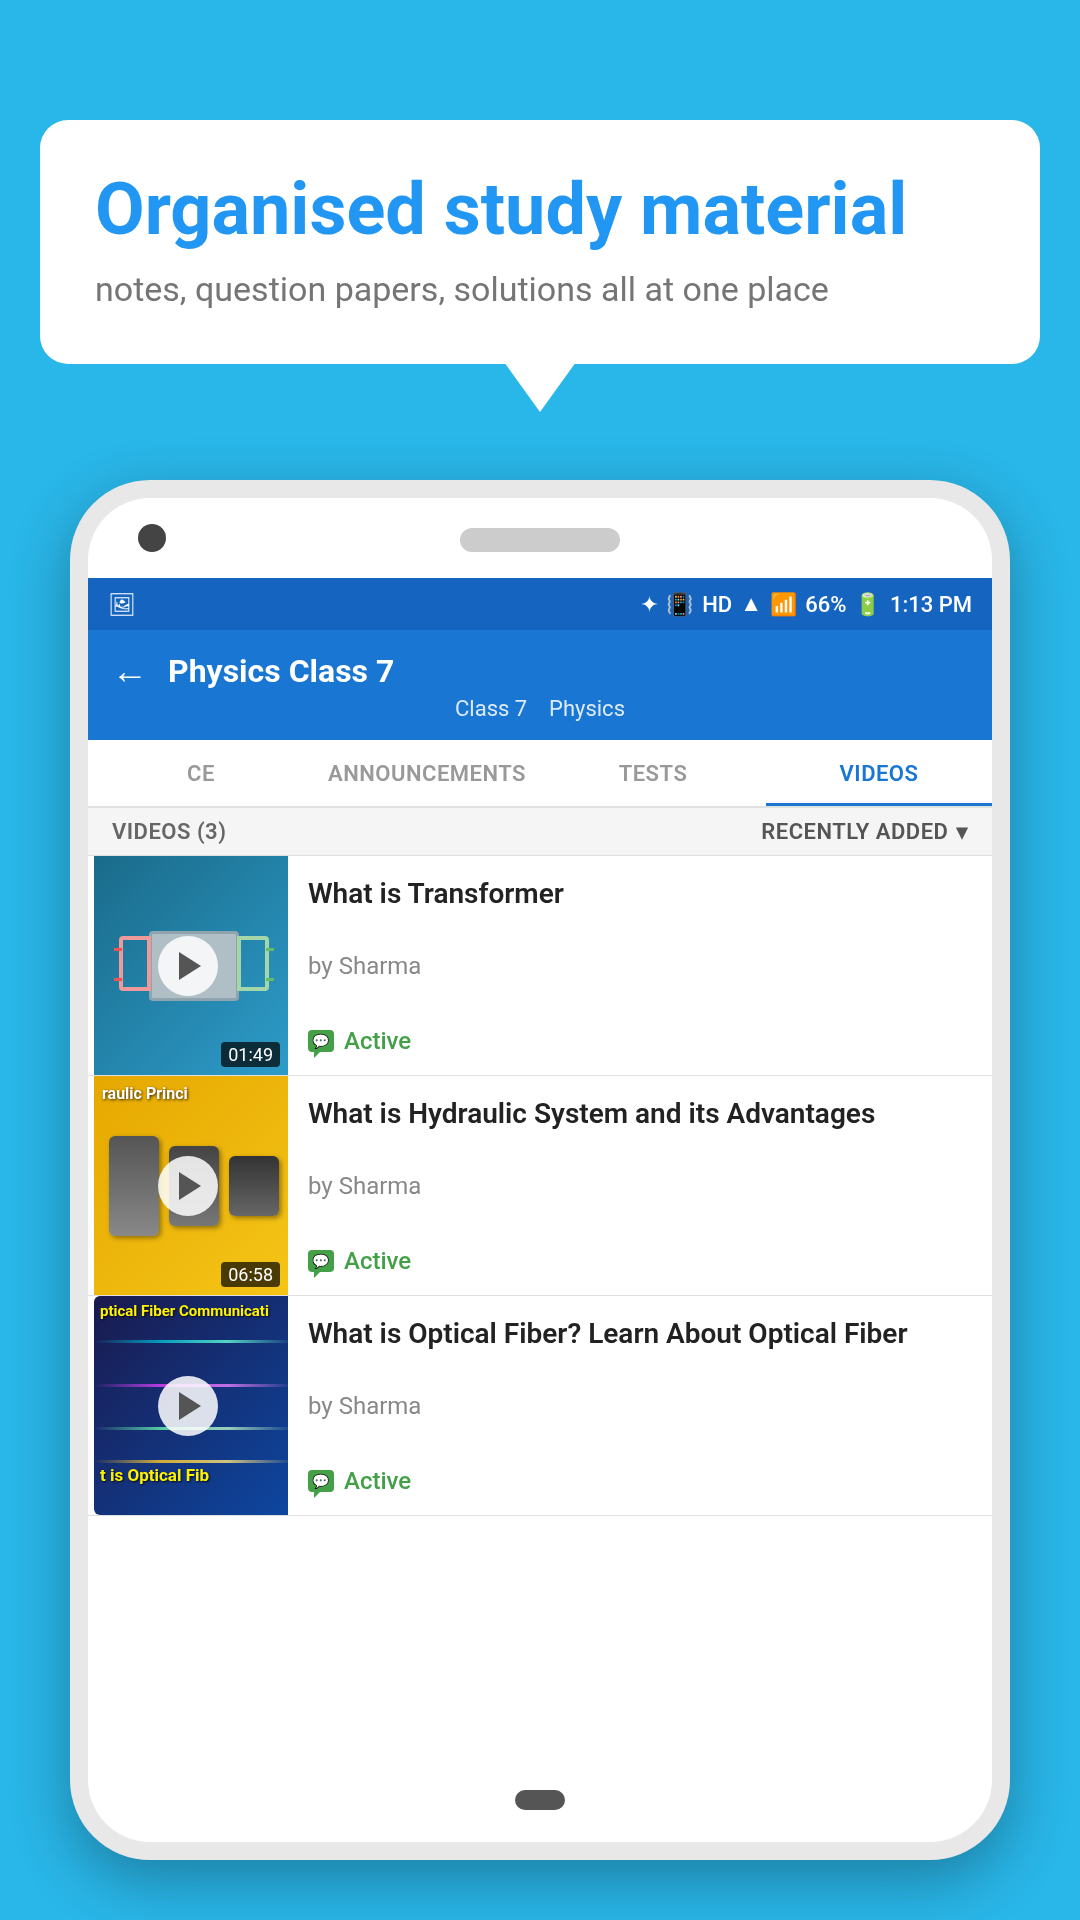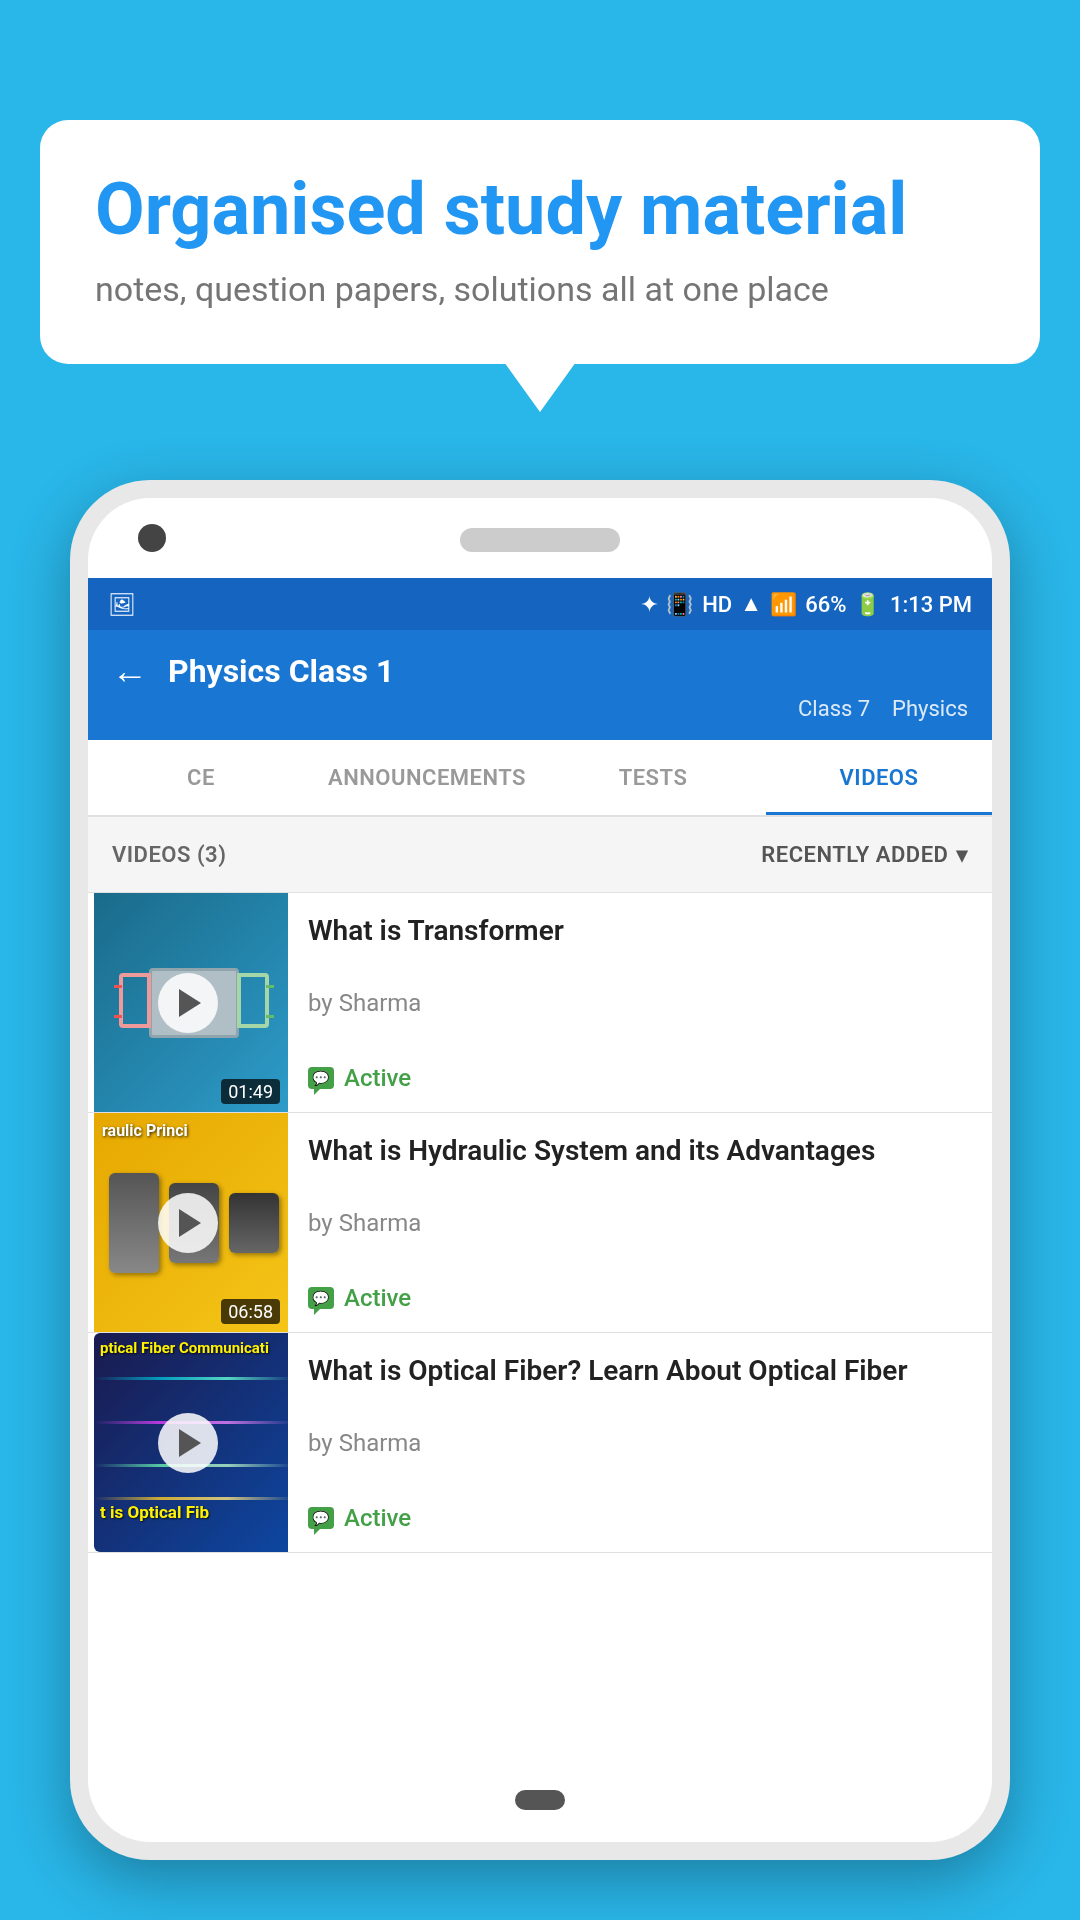--- a/index.html
+++ b/index.html
@@ -155,30 +155,30 @@
       cursor: pointer;
     }
     .app-bar-title {
       font-size: 32px;
       font-weight: 700;
       color: white;
     }
     .app-bar-subtitle {
       font-size: 22px;
       color: rgba(255,255,255,0.85);
-      text-align: right;
+      text-align: center;
       margin-top: 4px;
     }
 
     
     .tabs {
       background: white;
       display: flex;
       border-bottom: 2px solid #e0e0e0;
-      height: 77px;
+      height: 68px;
     }
     .tab {
       flex: 1;
       display: flex;
       align-items: center;
       justify-content: center;
       font-size: 22px;
       font-weight: 600;
       color: #999;
       cursor: pointer;
@@ -194,21 +194,21 @@
       bottom: 0;
       left: 0;
       right: 0;
       height: 3px;
       background: #1976d2;
     }
 
     
     .videos-header {
       background: #f5f5f5;
-      height: 76px;
+      height: 48px;
       display: flex;
       align-items: center;
       justify-content: space-between;
       padding: 0 24px;
       border-bottom: 1px solid #e0e0e0;
     }
     .videos-count {
       font-size: 22px;
       color: #666;
       font-weight: 600;
@@ -368,21 +368,21 @@
           <span>📶</span>
           <span>66%</span>
           <span>🔋</span>
           <span>1:13 PM</span>
         </div>
       </div>
 
       <div class="app-bar">
         <div class="app-bar-row">
           <span class="back-arrow">←</span>
-          <span class="app-bar-title">Physics Class 1</span>
+          <span class="app-bar-title">Physics Class 7</span>
         </div>
         <div class="app-bar-subtitle">
           <span>Class 7</span>
           &nbsp;&nbsp;
           <span>Physics</span>
         </div>
       </div>
 
       <div class="tabs">
         <div class="tab">

